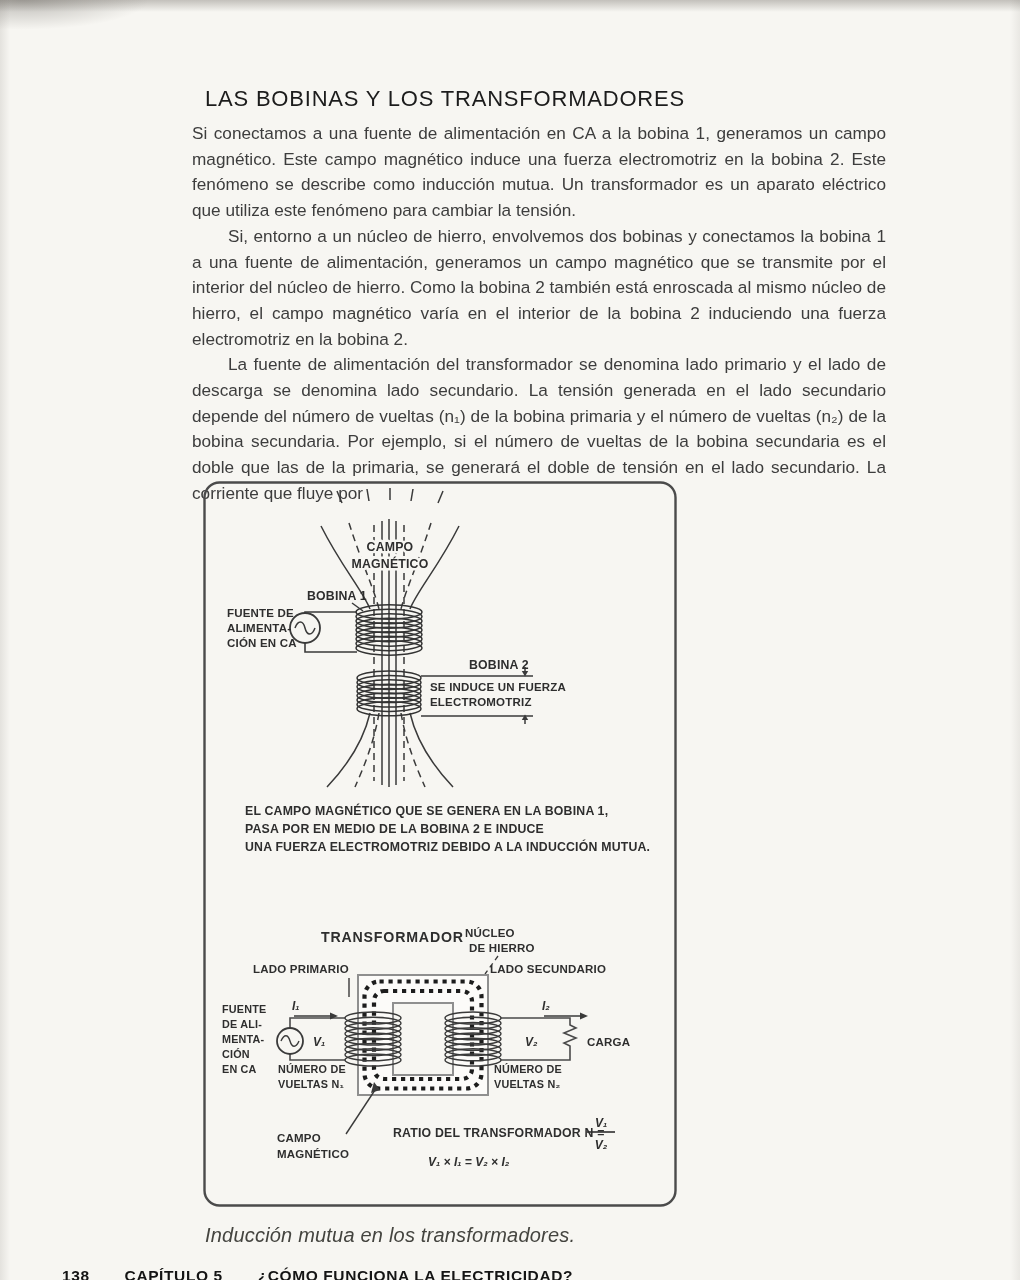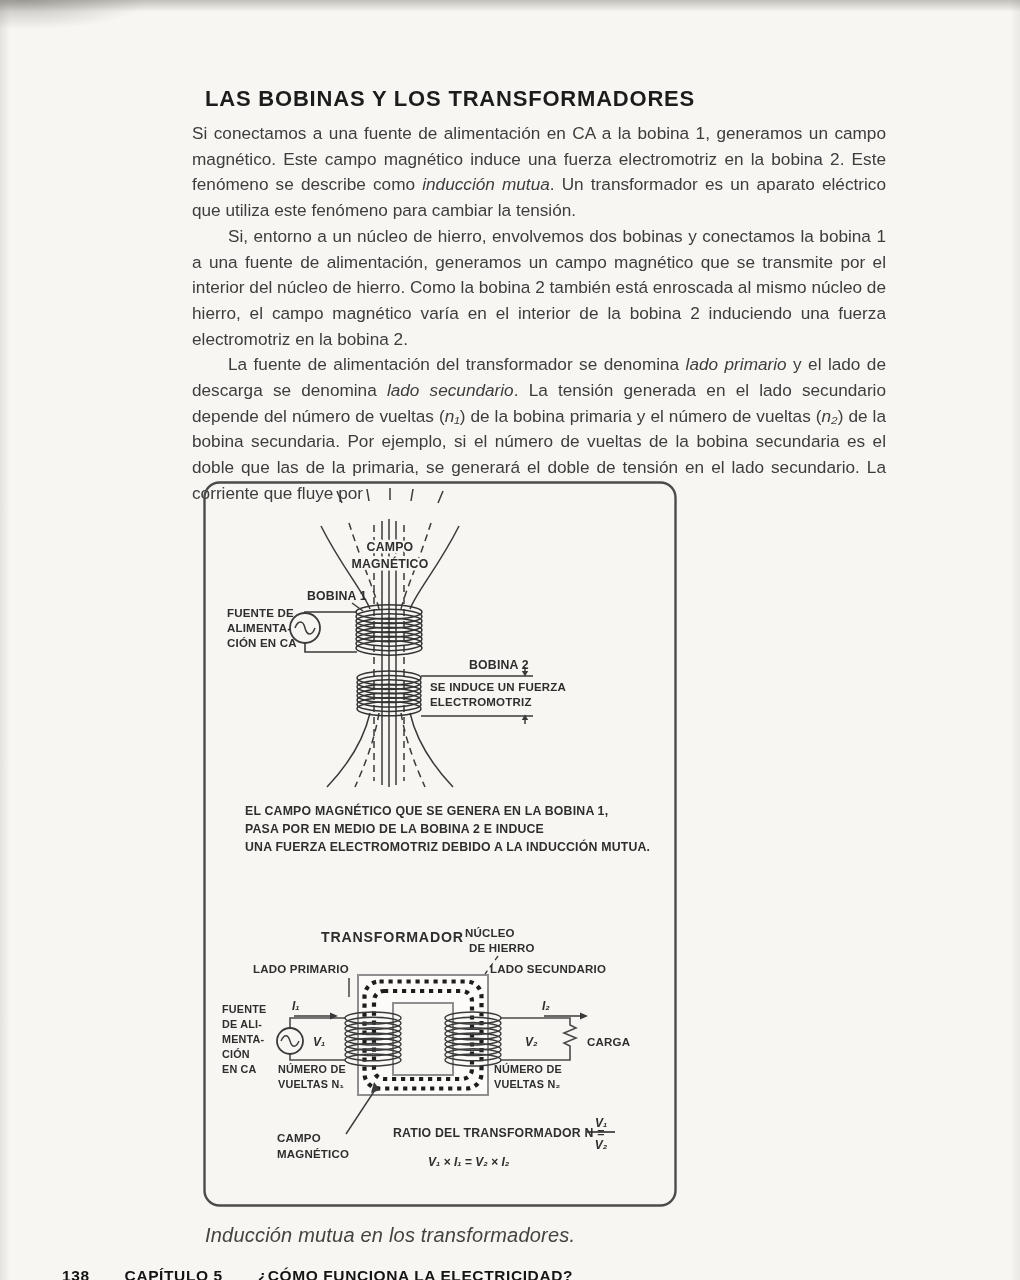--- a/index.html
+++ b/index.html
@@ -8,27 +8,27 @@
         font-family:"Liberation Sans",sans-serif;color:#3e3e3e;}
   .shadow-top{position:absolute;left:0;top:0;width:100%;height:12px;
         background:linear-gradient(180deg,rgba(110,105,98,0.38),rgba(110,105,98,0));pointer-events:none;}
   .smudge-tl{position:absolute;left:0;top:0;width:150px;height:30px;
         background:radial-gradient(ellipse at 15% 0%,rgba(80,76,70,0.35),rgba(80,76,70,0) 70%);pointer-events:none;}
   .edge-left{position:absolute;left:0;top:0;width:10px;height:100%;
         background:linear-gradient(90deg,rgba(110,105,98,0.14),rgba(0,0,0,0));pointer-events:none;}
   .edge-right{position:absolute;right:0;top:0;width:10px;height:100%;
         background:linear-gradient(270deg,rgba(110,105,98,0.10),rgba(0,0,0,0));pointer-events:none;}
 
-  .title{position:absolute;left:205px;top:86px;font-size:22px;font-weight:bold;
+  .title{position:absolute;left:205px;top:86px;font-size:22px;font-weight:normal;
         letter-spacing:0.8px;color:#1c1c1c;}
   .text-block{position:absolute;left:192px;top:121px;width:694px;font-size:17.2px;
         line-height:25.7px;text-align:justify;color:#3d3d3d;}
   .text-block p{margin:0;}
   .text-block p.indent{text-indent:36px;}
-  .it{font-style:italic;}
+  .it{}
 
   .figure-frame{position:absolute;left:203px;top:481px;width:474px;height:846px;}
   svg text{font-family:"Liberation Sans",sans-serif;font-weight:bold;fill:#2e2e2e;}
   .lbl10{font-size:10.8px;letter-spacing:0.2px;}
   .lbl11{font-size:11.5px;letter-spacing:0.2px;}
   .lbl12{font-size:12.3px;letter-spacing:0.2px;}
   .lbl14{font-size:14.2px;letter-spacing:0.8px;}
   .itl{font-style:italic;font-size:12px;}
   .halo{paint-order:stroke;stroke:#f7f6f2;stroke-width:5px;stroke-linejoin:round;}
 

